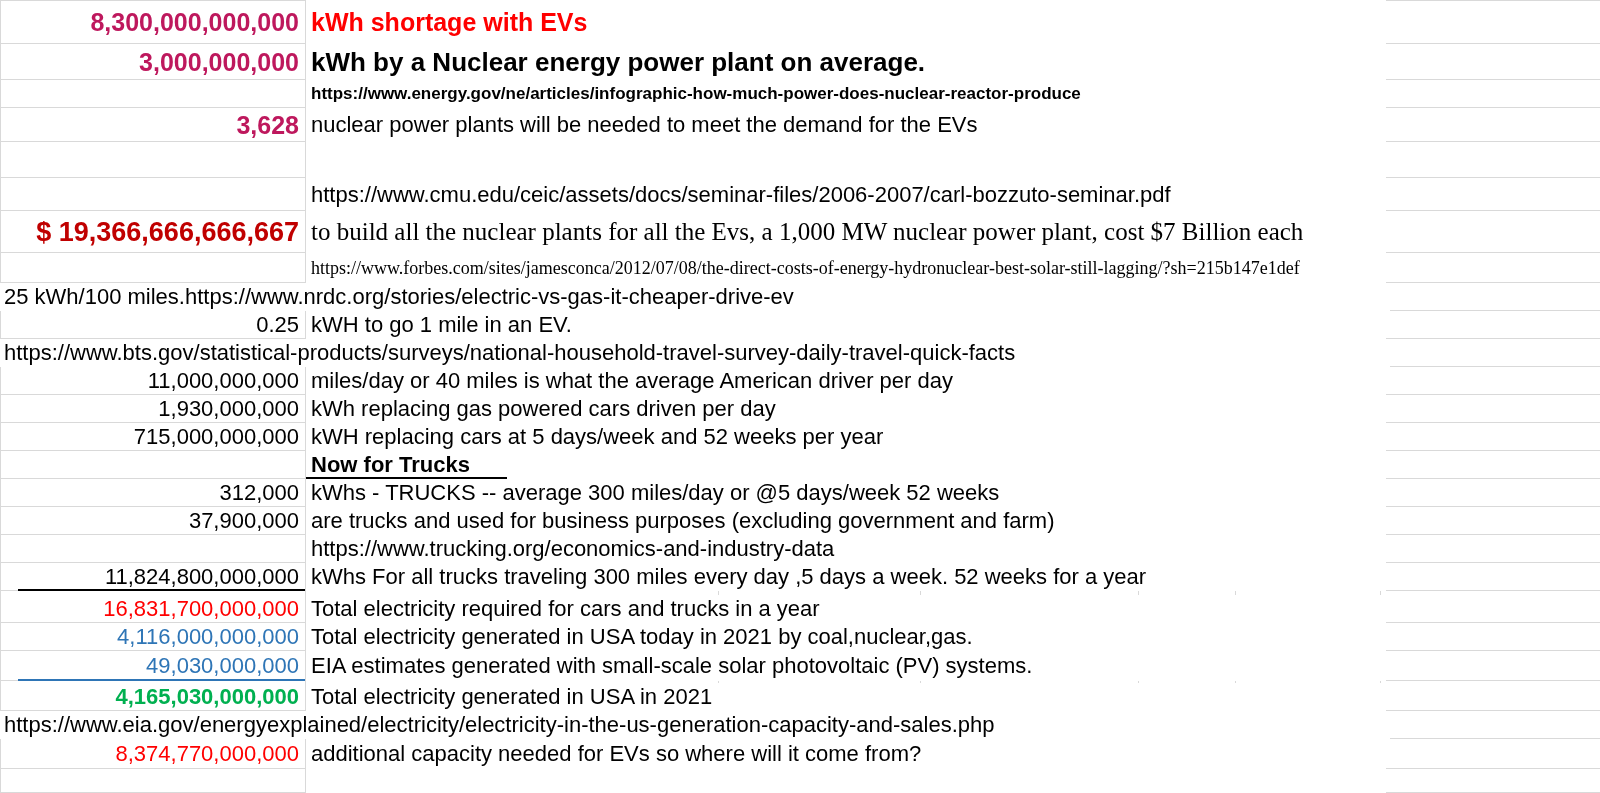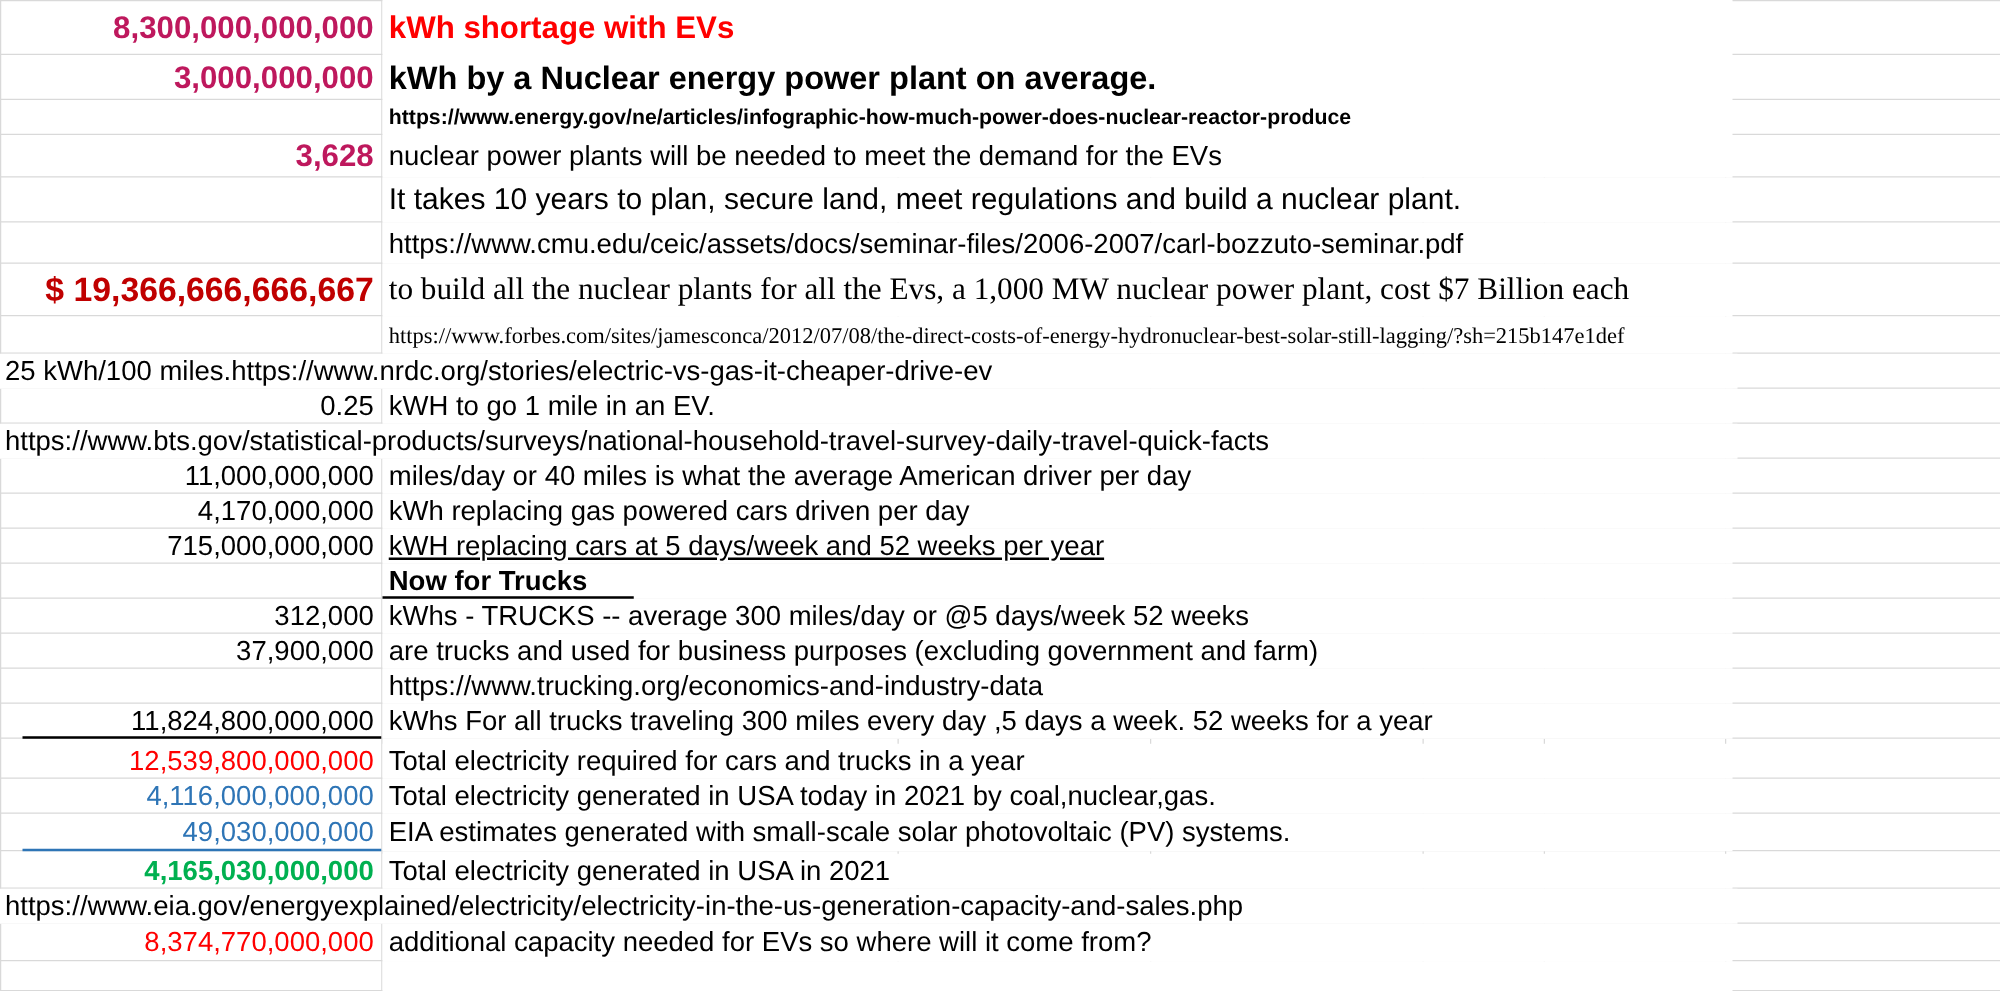--- a/index.html
+++ b/index.html
@@ -181,21 +181,20 @@
         <div class="cellB txt-url-b" style="z-index: 3;">https://www.energy.gov/ne/articles/infographic-how-much-power-does-nuclear-reactor-produce</div>
       </div>
       <div class="row" style="top: 108px; height: 34px;">
         <div class="cellA num-red">3,628</div>
         <div class="maskB" style="left: 306px; width: 1080px;"></div>
         <div class="cellB txt" style="z-index: 3;">nuclear power plants will be needed to meet the demand for the EVs</div>
       </div>
       <div class="row" style="top: 142px; height: 36px;">
         <div class="cellA num"></div>
         <div class="maskB" style="left: 306px; width: 1080px;"></div>
-        <div class="cellB txt-24" style="z-index: 3;">It takes 10 years to plan, secure land, meet regulations and build a  nuclear plant.</div>
       </div>
       <div class="row" style="top: 178px; height: 33px;">
         <div class="cellA num"></div>
         <div class="maskB" style="left: 306px; width: 1080px;"></div>
         <div class="cellB txt" style="z-index: 3;">https://www.cmu.edu/ceic/assets/docs/seminar-files/2006-2007/carl-bozzuto-seminar.pdf</div>
       </div>
       <div class="row" style="top: 211px; height: 42px;">
         <div class="cellA num-serif-red">$ 19,366,666,666,667</div>
         <div class="maskB" style="left: 306px; width: 1080px;"></div>
         <div class="cellB txt-serif" style="z-index: 3;">to build all the nuclear plants for all the Evs,  a 1,000 MW  nuclear  power plant, cost $7 Billion each</div>
@@ -217,28 +216,28 @@
       <div class="row" style="top: 339px; height: 28px;">
         <div class="maskB" style="left: 0px; width: 1390px;"></div>
         <div class="cellFull txt">https://www.bts.gov/statistical-products/surveys/national-household-travel-survey-daily-travel-quick-facts</div>
       </div>
       <div class="row" style="top: 367px; height: 28px;">
         <div class="cellA num">11,000,000,000</div>
         <div class="maskB" style="left: 306px; width: 1080px;"></div>
         <div class="cellB txt" style="z-index: 3;">miles/day or 40 miles is what the average  American driver per day</div>
       </div>
       <div class="row" style="top: 395px; height: 28px;">
-        <div class="cellA num">4,170,000,000</div>
+        <div class="cellA num">1,930,000,000</div>
         <div class="maskB" style="left: 306px; width: 1080px;"></div>
         <div class="cellB txt" style="z-index: 3;">kWh replacing gas powered  cars driven per  day</div>
       </div>
       <div class="row" style="top: 423px; height: 28px;">
         <div class="cellA num">715,000,000,000</div>
         <div class="maskB" style="left: 306px; width: 1080px;"></div>
-        <div class="cellB txt" style="z-index: 3; text-decoration: underline;">kWH replacing cars at 5 days/week and 52 weeks per year</div>
+        <div class="cellB txt" style="z-index: 3;">kWH replacing cars at 5 days/week and 52 weeks per year</div>
       </div>
       <div class="row" style="top: 451px; height: 28px;">
         <div class="cellA num"></div>
         <div class="maskB" style="left: 306px; width: 1080px;"></div>
         <div class="cellB txt-bold-u" style="z-index: 3;">Now for Trucks</div>
         <div class="ulB"></div>
       </div>
       <div class="row" style="top: 479px; height: 28px;">
         <div class="cellA num">312,000</div>
         <div class="maskB" style="left: 306px; width: 1080px;"></div>
@@ -254,21 +253,21 @@
         <div class="maskB" style="left: 306px; width: 1080px;"></div>
         <div class="cellB txt" style="z-index: 3; text-align: right;">https://www.trucking.org/economics-and-industry-data</div>
       </div>
       <div class="row" style="top: 563px; height: 28px;">
         <div class="cellA num">11,824,800,000,000</div>
         <div class="ulA" style="left: 18px; width: 287px;"></div>
         <div class="maskB" style="left: 306px; width: 1080px;"></div>
         <div class="cellB txt" style="z-index: 3;">kWhs For all trucks traveling 300 miles every day ,5 days a week. 52 weeks for a year</div>
       </div>
       <div class="row" style="top: 595px; height: 28px;">
-        <div class="cellA num-red2">12,539,800,000,000</div>
+        <div class="cellA num-red2">16,831,700,000,000</div>
         <div class="maskB" style="left: 306px; width: 1080px;"></div>
         <div class="cellB txt" style="z-index: 3;">Total electricity required for cars and trucks in a year</div>
       </div>
       <div class="row" style="top: 623px; height: 28px;">
         <div class="cellA num-blue">4,116,000,000,000</div>
         <div class="maskB" style="left: 306px; width: 1080px;"></div>
         <div class="cellB txt" style="z-index: 3;">Total electricity generated in USA today in 2021 by coal,nuclear,gas.</div>
       </div>
       <div class="row" style="top: 651px; height: 30px;">
         <div class="cellA num-blue">49,030,000,000</div>

